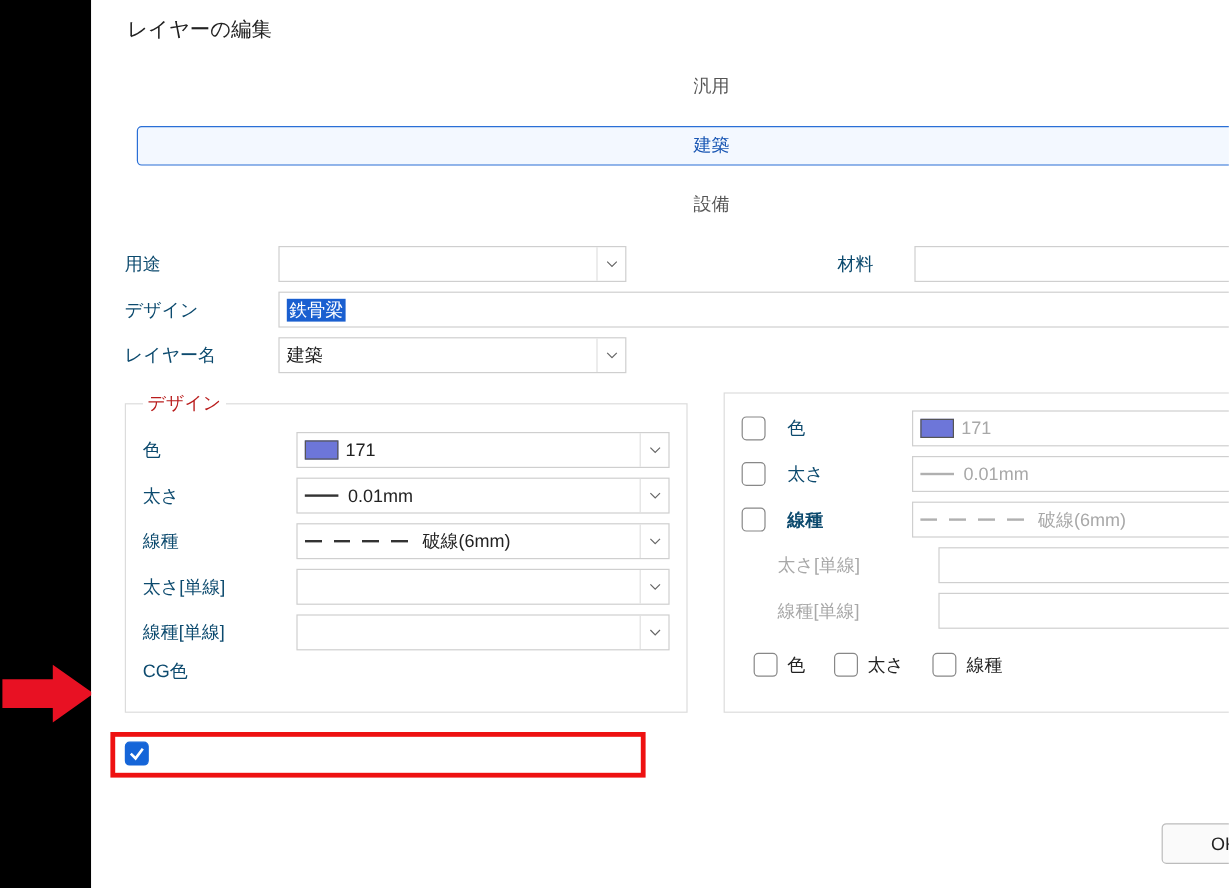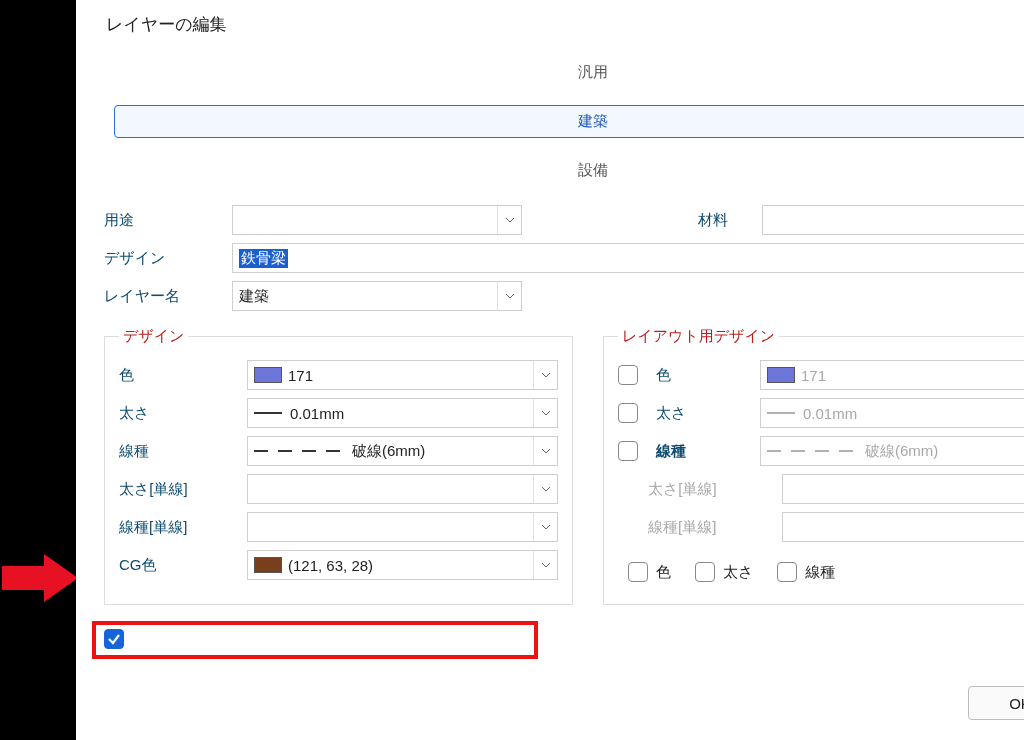--- a/index.html
+++ b/index.html
@@ -323,34 +323,24 @@
             <span class="arrow">
                 <svg viewBox="0 0 10 6">
                   <path d="M1 1 L5 5 L9 1" stroke="#666" fill="none"></path>
                 </svg>
               </span>
           </div>
         </div>
 
         <div class="row">
           <div class="lbl">CG色</div>
-          <div class="combo" style="flex:1">
-            <span class="swatch" style="background:#793f1c"></span>
-            <span>(121, 63, 28)</span>
-            <span class="arrow">
-                <svg viewBox="0 0 10 6">
-                  <path d="M1 1 L5 5 L9 1" stroke="#666" fill="none"></path>
-                </svg>
-              </span>
-          </div>
         </div>
       </fieldset>
 
       <fieldset class="group col">
-        <legend>レイアウト用デザイン</legend>
 
         <div class="row">
           <span class="chk"></span>
           <div class="lbl" style="width:70px">色</div>
           <div class="combo" style="flex:1">
             <span class="swatch" style="background:#6d76d9"></span>
             <span class="gray-text">171</span>
             <span class="arrow">
                 <svg viewBox="0 0 10 6">
                   <path d="M1 1 L5 5 L9 1" stroke="#bbb" fill="none"></path>

